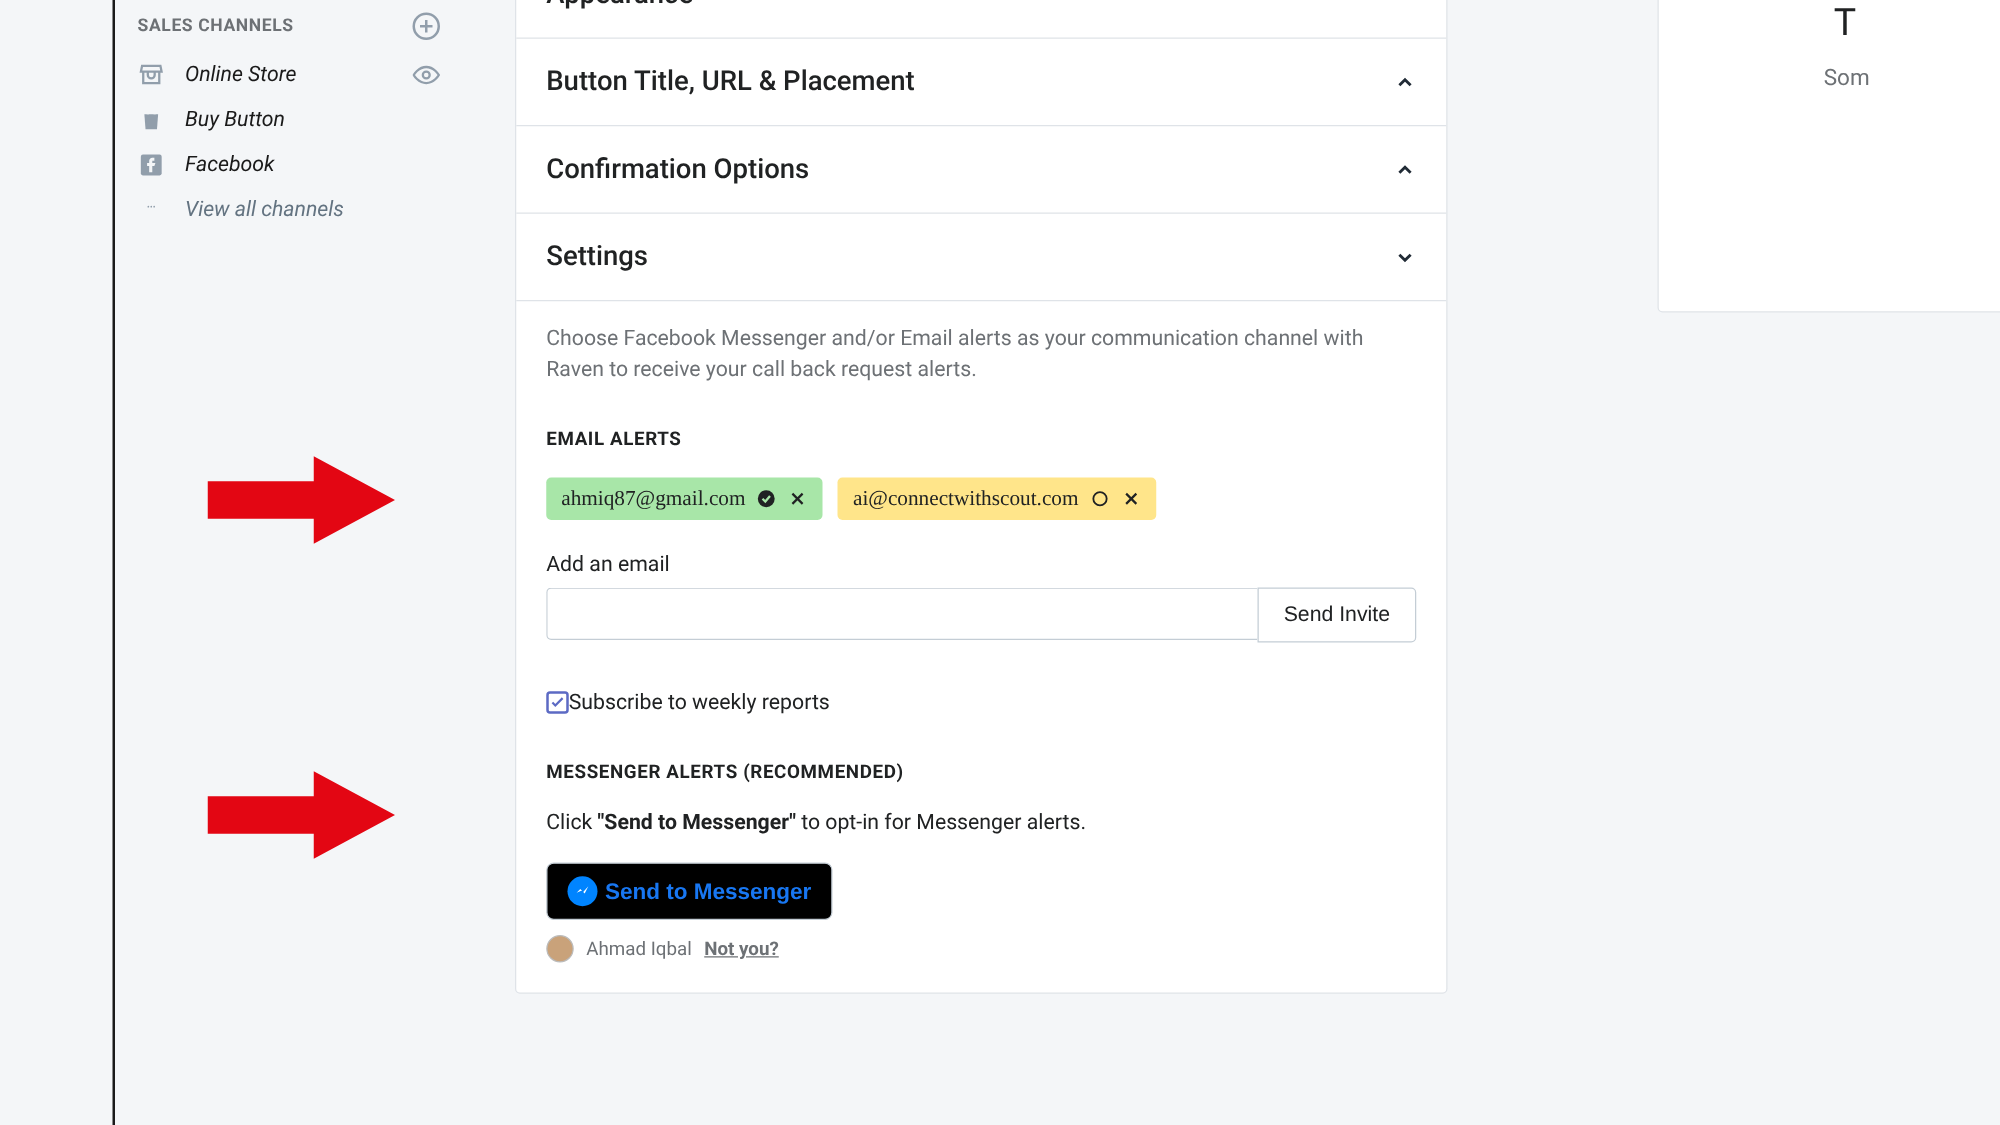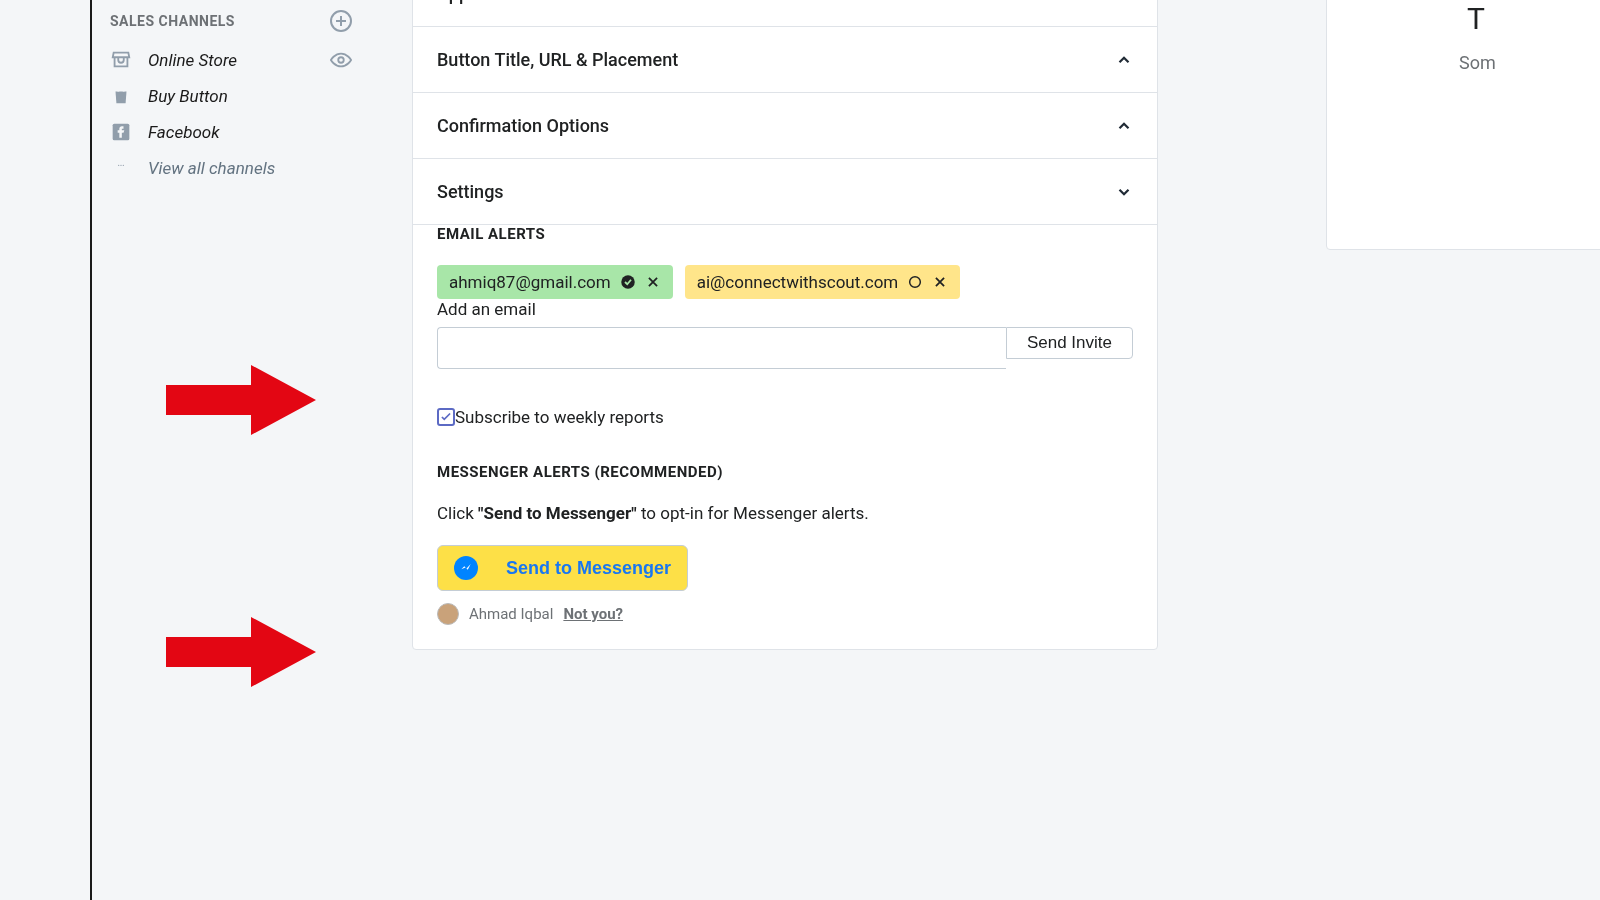--- a/index.html
+++ b/index.html
@@ -82,41 +82,41 @@
     border-radius: 4px;
   }
   .acc-section {
     border-bottom: 1px solid #dfe3e8;
   }
   .acc-header {
     display:flex; justify-content:space-between; align-items:center;
     padding: 22px 24px;
     cursor:pointer;
   }
-  .acc-header h2 { font-size: 18px; font-weight: 500; color:#202223; }
+  .acc-header h2 { font-size: 22px; font-weight: 500; color:#202223; }
   .chev {
     width:18px;height:18px;display:inline-flex;align-items:center;justify-content:center;
   }
   .acc-body {
     padding: 0 24px 24px 24px;
   }
   .desc {
     font-size: 17px;
     color: #6d7175;
     line-height: 1.45;
     margin: 18px 0 34px 0;
   }
   .subhead {
     font-size: 15px;
     font-weight: 700;
     letter-spacing: 0.5px;
     color: #202223;
     margin-bottom: 22px;
   }
-  .chips { display:flex; gap:12px; flex-wrap:wrap; }
+  .chips { display:flex; gap:12px; margin-bottom: 26px; flex-wrap:wrap;font-family:Liberation Serif, serif; }
   .chip {
     display:inline-flex; align-items:center; gap:8px;
     padding: 7px 12px;
     border-radius:4px;
     font-size:17px;
   }
   .chip.green { background:#a8e6a8; color:#202223; }
   .chip.yellow { background:#ffe58a; color:#202223; }
   .chip .status {
     width:18px;height:18px;display:inline-flex;align-items:center;justify-content:center;
@@ -129,37 +129,37 @@
     display:flex;
     margin-bottom: 22px;
   }
   .inline-input input {
     flex:1; height:42px;
     border:1px solid #c4cdd5; border-right:none;
     border-top-left-radius:4px;border-bottom-left-radius:4px;
     padding:0 12px; font-size:16px; outline:none;
   }
   .inline-input button {
-    height:32px; padding:0 20px;
+    height:44px; padding:0 20px;
     border:1px solid #c4cdd5;
     background:#fff;
     border-top-right-radius:4px;border-bottom-right-radius:4px;
     font-size:17px; color:#202223; cursor:pointer;
   }
   .check-row { display:flex; align-items:center; font-size:17px; color:#202223; margin-bottom: 36px; margin-top: 38px;}
   .check-row .checkbox {
     width:18px;height:18px;border:2px solid #5c6ac4;border-radius:3px;
     display:flex;align-items:center;justify-content:center;
     color:#5c6ac4;
   }
   .messenger-text { font-size:17px;color:#202223;margin-bottom:22px; }
   .messenger-text b { font-weight:700; }
   .messenger-btn {
-    display:inline-flex;align-items:center;gap:28px;
-    border:1px solid #c4cdd5;background:#fde047;
+    display:inline-flex;align-items:center;gap:6px;
+    border:1px solid #c4cdd5;background:#000000;
     padding:10px 16px;border-radius:6px;
     font-size:18px;font-weight:600;color:#1877f2;cursor:pointer;
     margin-bottom:12px;
   }
   .messenger-btn .bubble {
     width:24px;height:24px;border-radius:50%;
     background:#0084ff;display:flex;align-items:center;justify-content:center;
   }
   .user-row{display:flex;align-items:center;gap:10px;font-size:15px;color:#6d7175;}
   .user-row .avatar{width:22px;height:22px;border-radius:50%;background:#c9a27a;border:1px solid #bbb;}
@@ -288,20 +288,21 @@
     <div class="acc-header">
       <h2>Settings</h2>
       <span class="chev">
         <svg viewBox="0 0 24 24" width="18" height="18">
             <path d="M6 9l6 6 6-6" fill="none" stroke="#212b36" stroke-width="3"></path>
           </svg>
       </span>
     </div>
     <div class="acc-body">
       <div class="acc-body-divider"></div>
+      <p class="desc">Choose Facebook Messenger and/or Email alerts as your communication channel with Raven to receive your call back request alerts.</p>
 
       <div class="subhead">EMAIL ALERTS</div>
 
       <div class="chips">
         <span class="chip green">
           <span>ahmiq87@gmail.com</span>
           <span class="status">
             <svg viewBox="0 0 24 24" width="18" height="18">
                 <circle cx="12" cy="12" r="9" fill="#202223"></circle>
                 <path d="M8 12l3 3 5-6" fill="none" stroke="#a8e6a8" stroke-width="2.4"></path>

